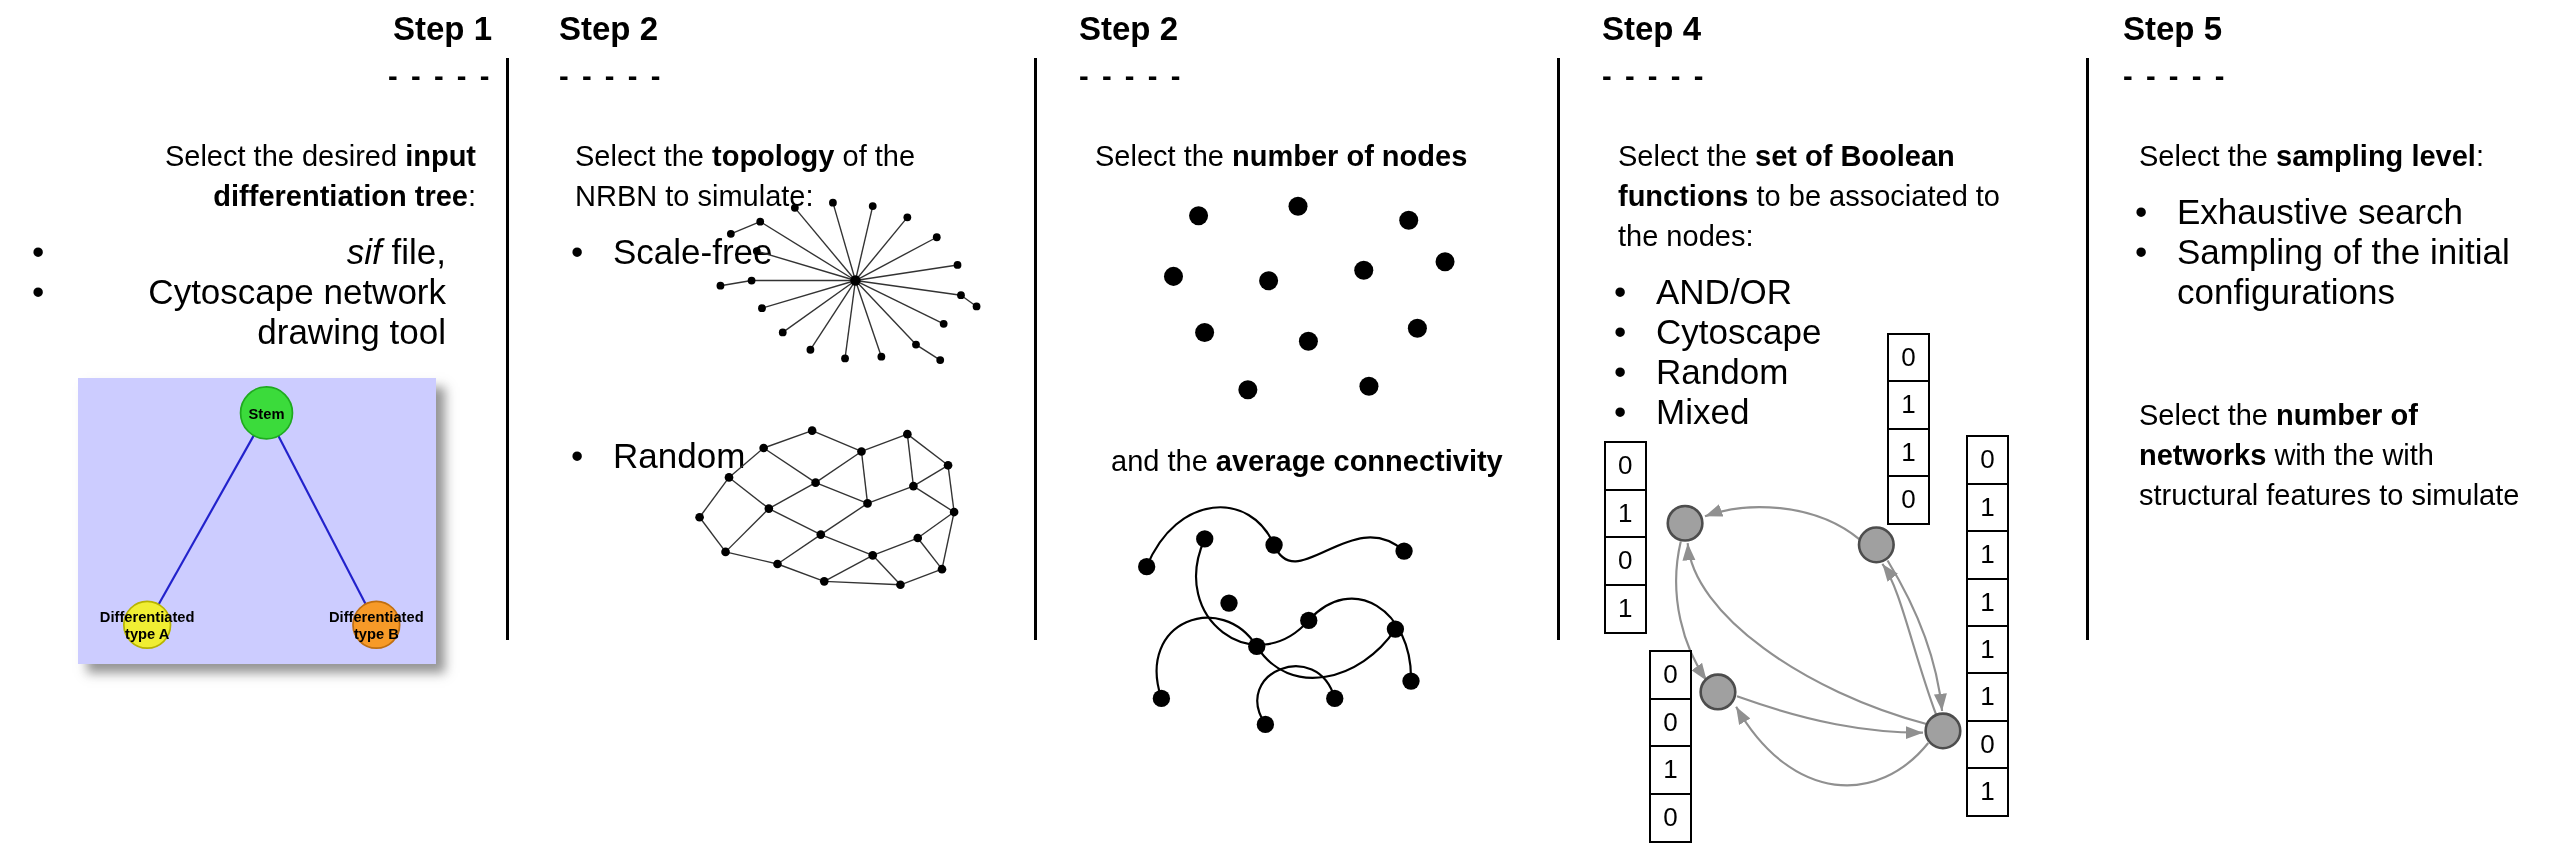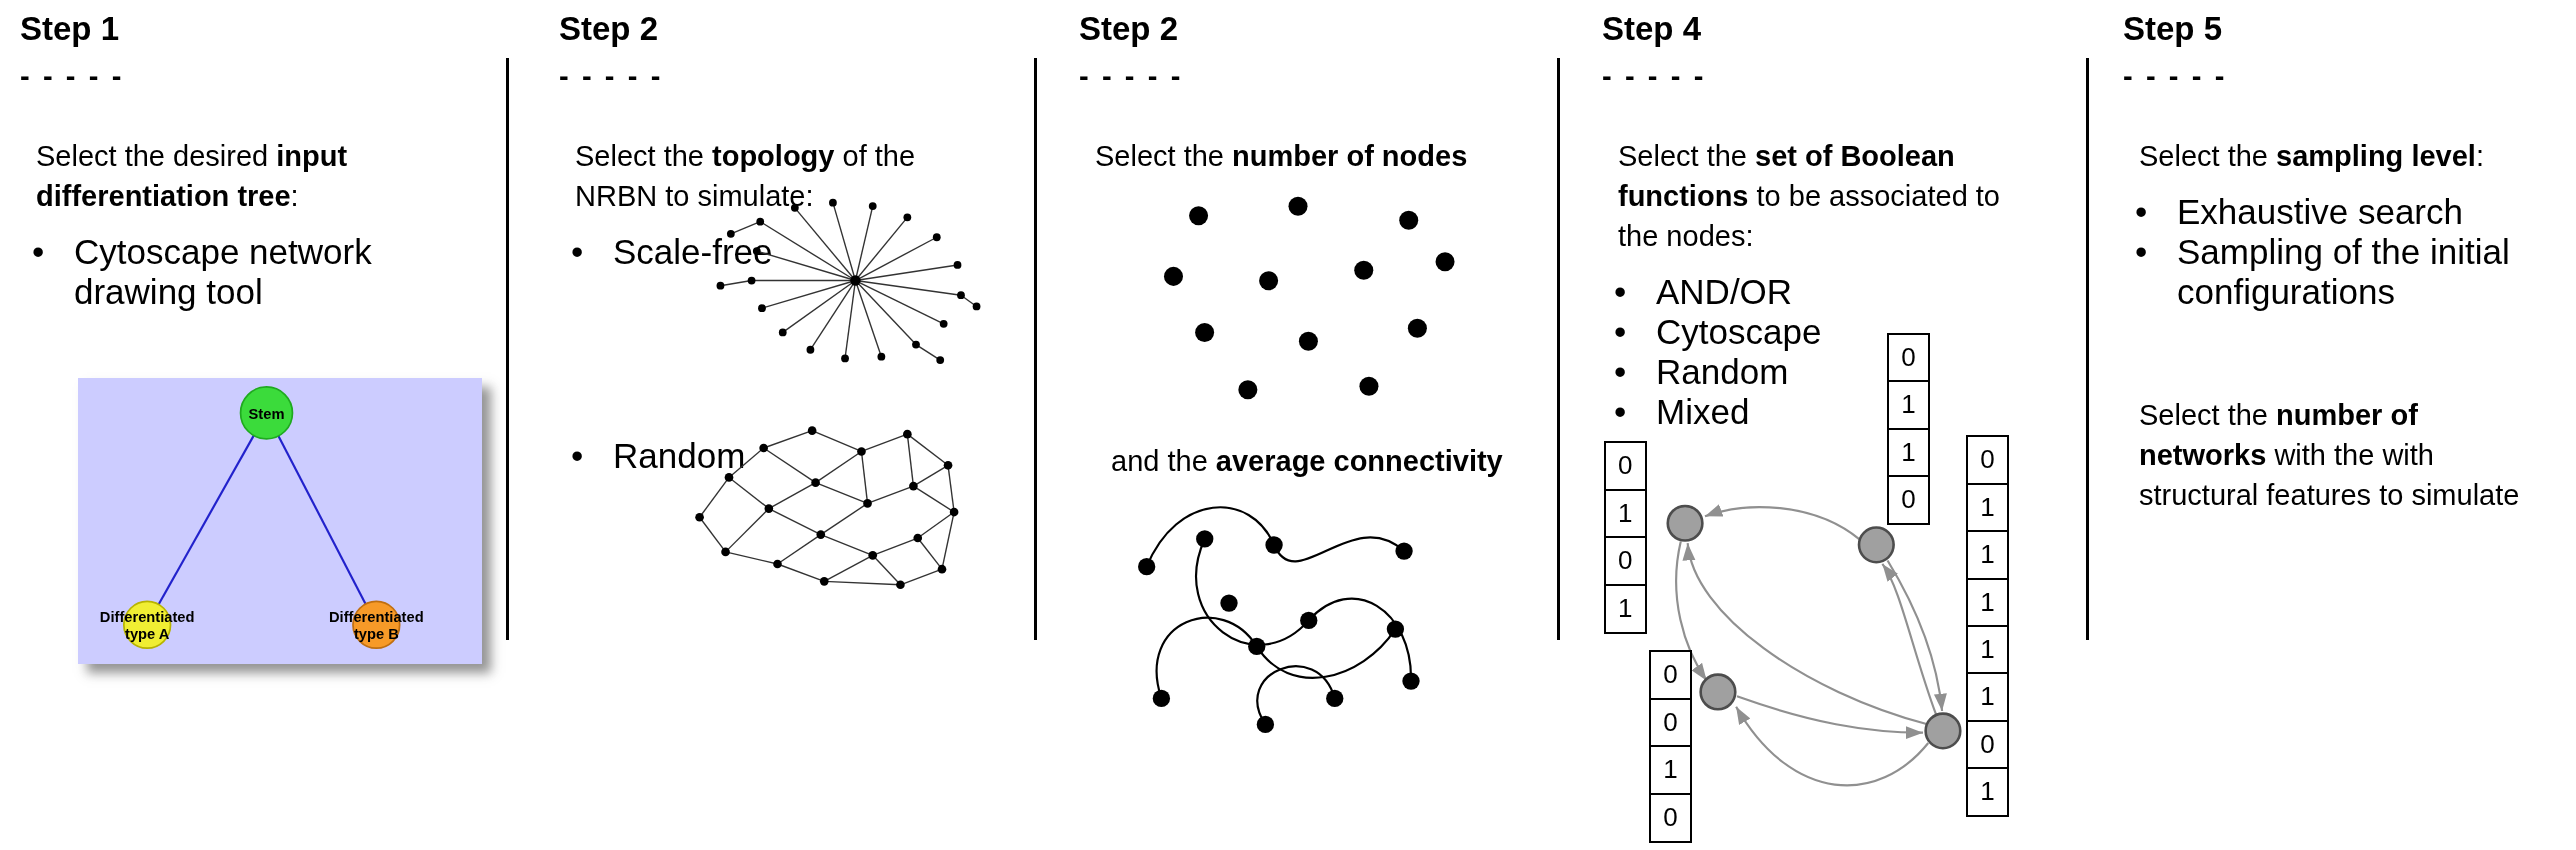--- a/index.html
+++ b/index.html
@@ -1,36 +1,36 @@
 <!DOCTYPE html>
 <html style="font-size:14px"><head>
 <meta charset="utf-8">
 <style>
   html,body{margin:0;padding:0;}
   body{
     width:2576px;height:851px;background:#ffffff;color:#000;
     font-family:"Liberation Sans",sans-serif;position:relative;overflow:hidden;
   }
   .col{position:absolute;top:10.4px;}
-  .col1{left:20px;width:472px;}
+  .col1{left:20px;width:472px;text-align:right;}
   .col2{left:559px;width:433px;}
   .col3{left:1079px;width:472px;}
   .col4{left:1602px;width:433px;}
   .col5{left:2123px;width:443px;}
   .vline{position:absolute;top:58px;height:582px;width:2.6px;background:#000;}
   .step-title{font-size:33px;font-weight:bold;margin:0 0 12px 0;}
   .dashes{font-size:29px;font-weight:bold;letter-spacing:2.6px;margin:0 0 43px 0;}
   p.body{font-size:29px;line-height:40px;margin:16px;}
   ul.blist{list-style:none;margin:7px 0 0 0;padding:0;font-size:35px;line-height:40px;}
   ul.blist li{position:relative;padding-left:54px;}
   ul.blist li::before{content:"\2022";position:absolute;left:12px;}
   .col1 ul.blist li{max-width:372px;}
   .abs{position:absolute;}
   
-  .tree-box{position:absolute;left:58px;top:368px;width:404px;height:286px;
+  .tree-box{position:absolute;left:58px;top:368px;width:358px;height:286px;
     background:#ccccff;box-shadow:8.7px 8.7px 10.4px rgba(60,60,60,0.55);}
   
   .step4-illustration{position:absolute;left:0;top:314px;width:437px;height:530px;}
   .btable{position:absolute;}
   .bcell{box-sizing:border-box;width:43px;height:50px;margin-top:-2.6px;border:2.6px solid #000;
     background:#fff;font-size:26px;line-height:45px;text-align:center;}
   .bcell:first-child{margin-top:0;}
   svg{display:block;}
 </style>
 </head>
@@ -39,20 +39,21 @@
 <div class="vline" style="left:506px"></div>
 <div class="vline" style="left:1034px"></div>
 <div class="vline" style="left:1557px"></div>
 <div class="vline" style="left:2086px"></div>
 
 <div class="col col1">
   <h2 class="step-title">Step 1</h2>
   <div class="dashes">- - - - -</div>
   <p class="body"><span>Select the desired </span><b>input differentiation tree</b><span>:</span></p>
   <ul class="blist">
+    <li><i>sif</i><span> file,</span></li>
     <li><i></i><span>Cytoscape network drawing tool</span></li>
   </ul>
   <div class="tree-box">
     <svg width="358" height="286" viewBox="0 0 414 330">
       <line x1="218" y1="40" x2="80" y2="285" stroke-width="2.5" stroke="#2222cc"></line>
       <line x1="218" y1="40" x2="345" y2="285" stroke-width="2.5" stroke="#2222cc"></line>
       <circle cx="218" cy="40" r="30" stroke="#1faa1f" stroke-width="2" fill="#3bdb3b"></circle>
       <circle cx="80" cy="285" r="27" stroke="#b8b400" stroke-width="2" fill="#f0ee33"></circle>
       <circle cx="345" cy="285" r="27" stroke="#c06f10" stroke-width="2" fill="#f79a28"></circle>
       <text x="218" y="47" text-anchor="middle" font-size="17" font-weight="bold">Stem</text>

